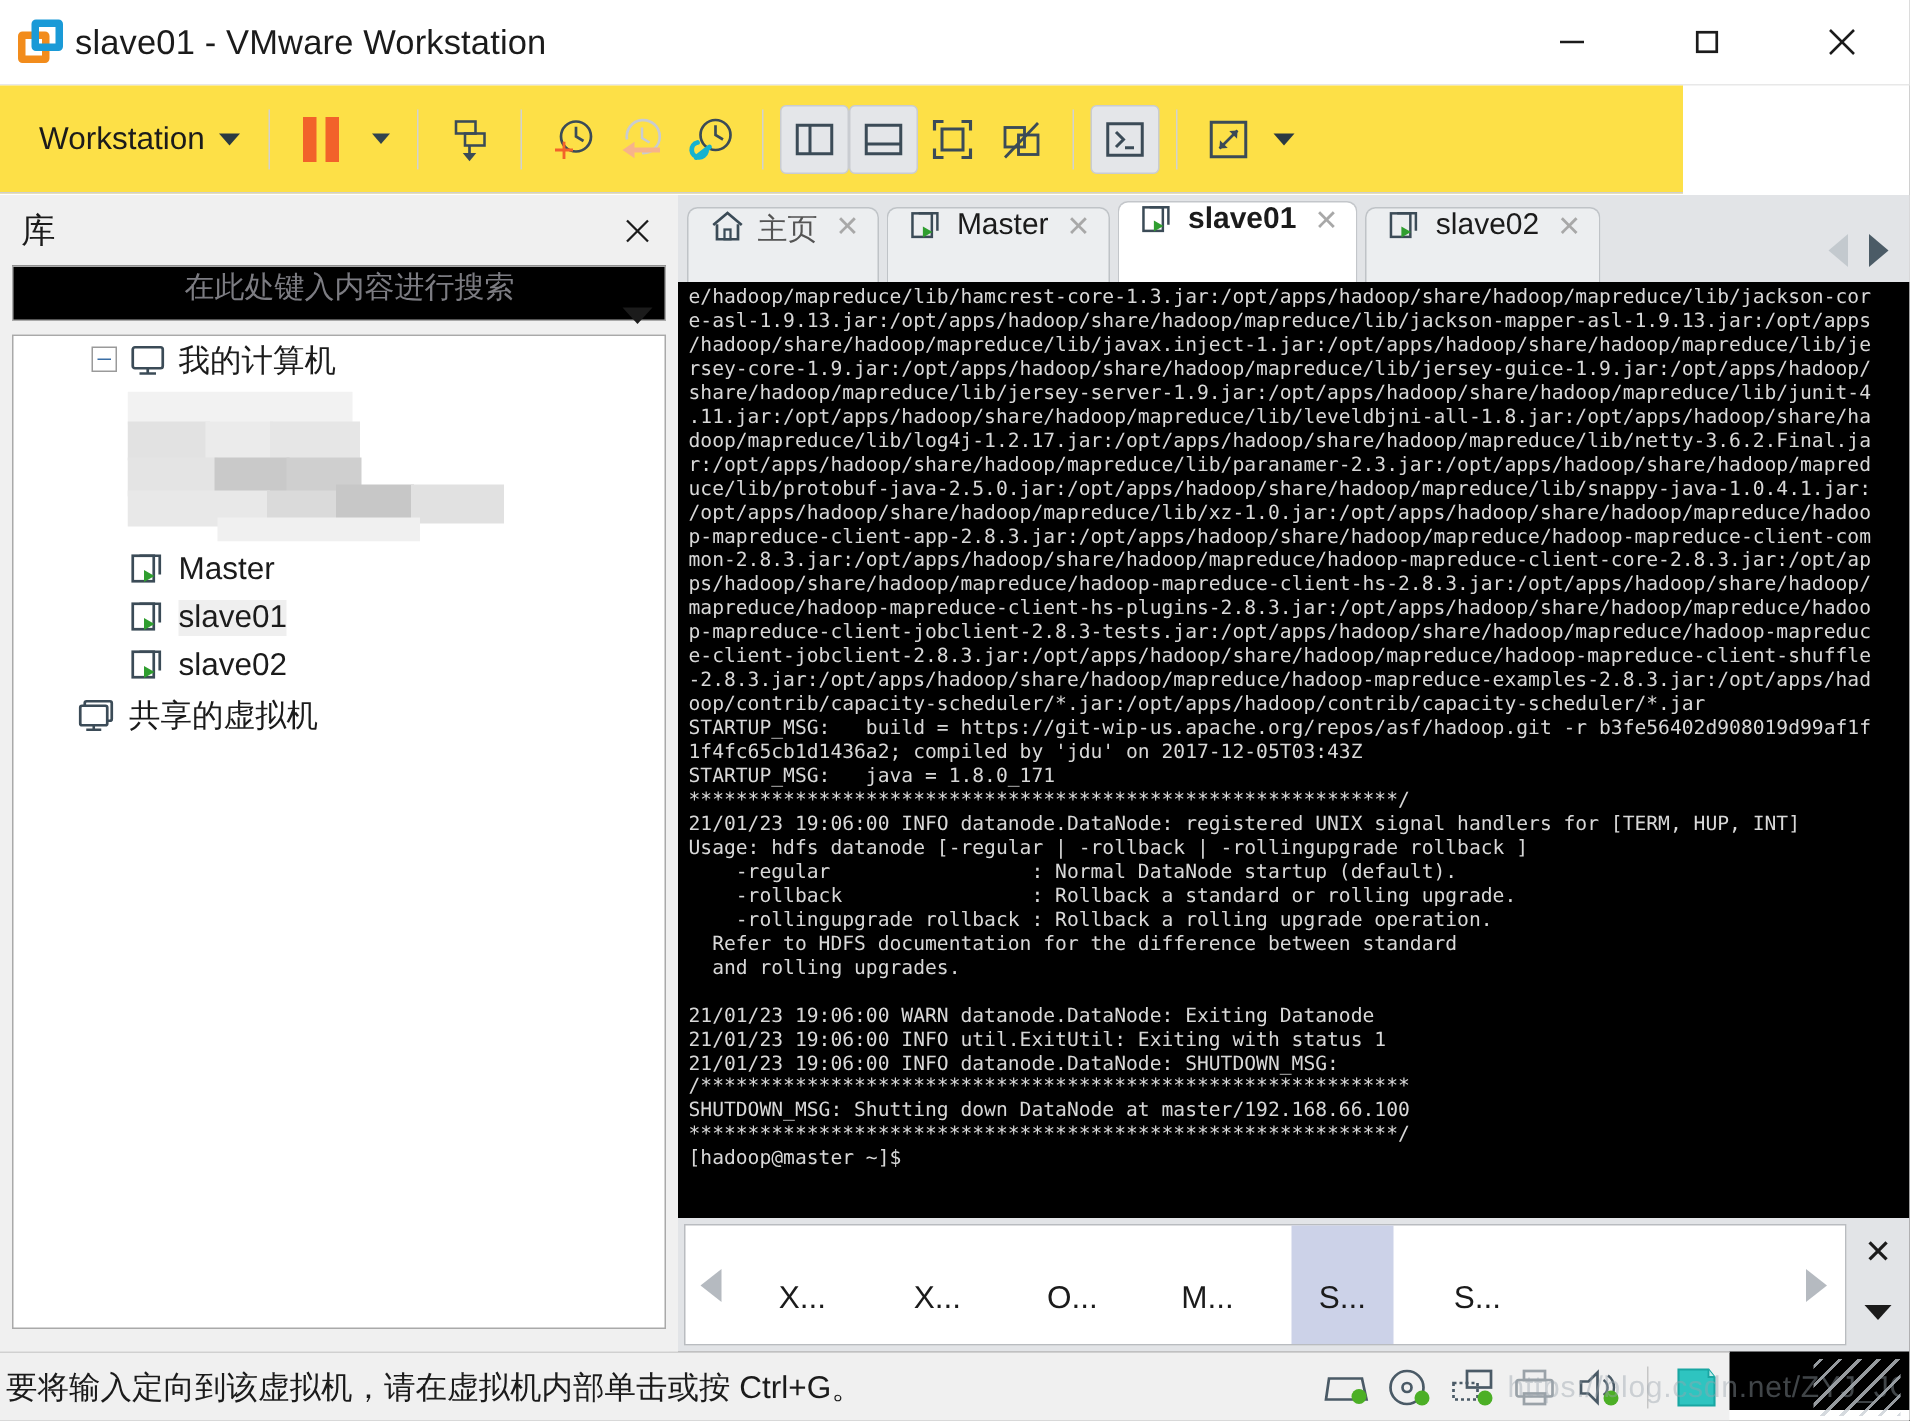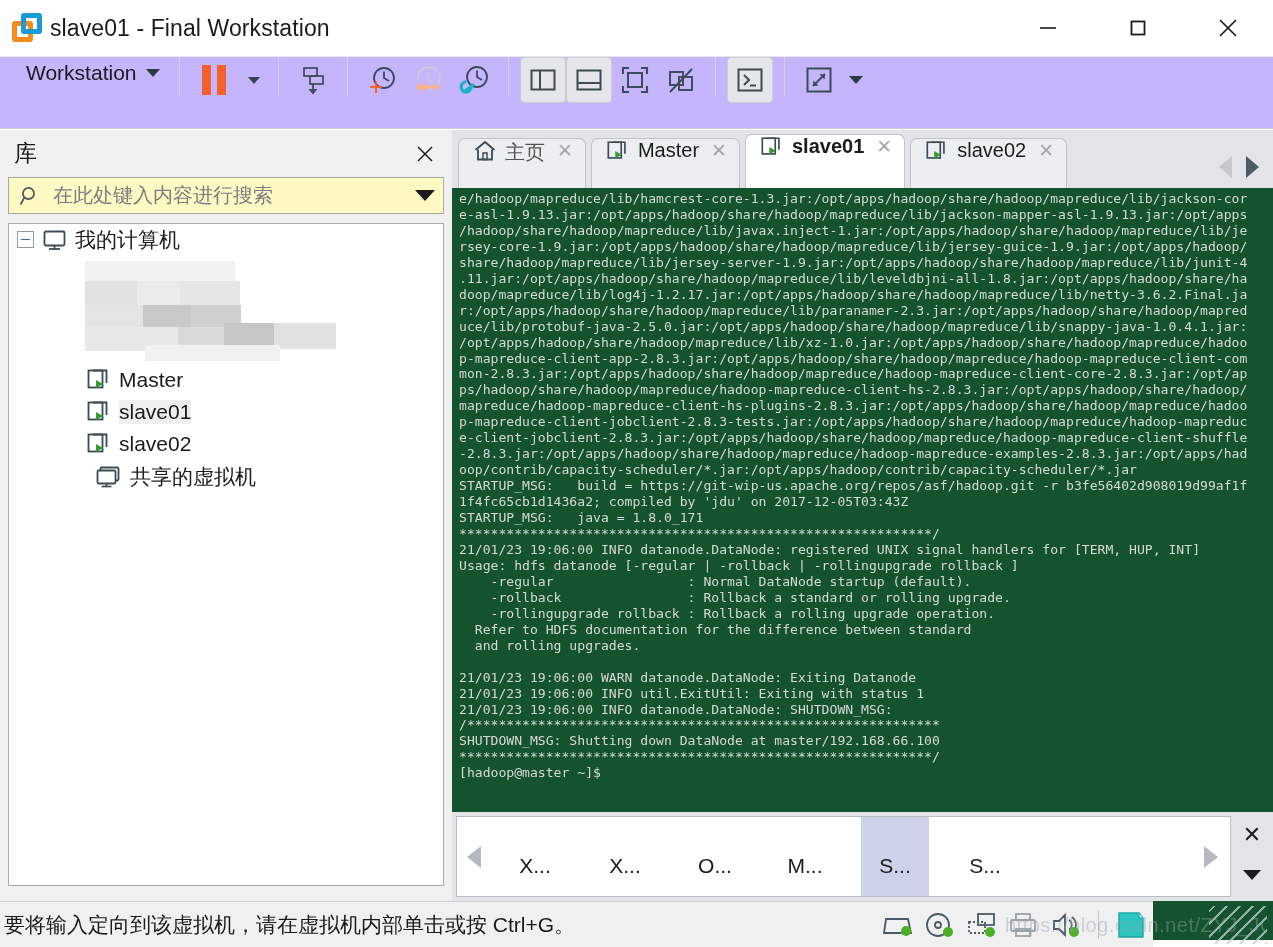--- a/index.html
+++ b/index.html
@@ -27,22 +27,22 @@
   }
   .wincontrols { margin-left:auto; display:flex; height:57px; }
   .wc {
     width:90px; height:57px; display:flex; align-items:center; justify-content:center;
     cursor:default;
   }
   .wc svg { display:block; }
 
   
   .toolbar {
-    position:absolute; left:0; top:57px; width:1273px; height:72px;
-    background:#c4b5fd; display:flex; align-items:flex-start;
+    position:absolute; left:0; top:57px; width:1122px; height:72px;
+    background:#fde047; display:flex; align-items:center;
     border-bottom:1px solid #cfcfcf;
   }
   .tb-menu {
     display:flex; align-items:center; gap:9px; margin-left:18px; padding:4px 8px;
     font-size:21px; color:#1b1b1b; white-space:nowrap;
   }
   .caret-dn { width:0;height:0;border-left:7px solid transparent;border-right:7px solid transparent;border-top:8px solid #2b3a42; }
   .tb-sep { width:1px; height:40px; background:#d2d2d2; margin:0 11px; }
   .tb-btn {
     width:46px; height:46px; display:flex; align-items:center; justify-content:center;
@@ -60,22 +60,22 @@
     position:absolute; left:0; top:130px; width:452px; height:771px;
     background:#f0f0f0;
   }
   .lib-header {
     height:47px; display:flex; align-items:center; padding:0 12px 0 14px;
   }
   .lib-title { font-size:23px; color:#1b1b1b; }
   .lib-close { margin-left:auto; width:30px;height:30px; display:flex;align-items:center;justify-content:center; }
   .search-wrap { padding:0 8px; }
   .searchbox {
-    height:37px; background:#fef9c3; border:1px solid #a9a9a9;
-    display:flex; align-items:center; padding:0 8px 0 10px;
+    height:37px; background:#000000; border:1px solid #a9a9a9;
+    display:flex; align-items:center; padding:0 8px 0 10px;flex-direction:column;
   }
   .search-ph { margin-left:12px; font-size:20px; color:#7c7c82; white-space:nowrap; }
   .search-caret { margin-left:auto; width:0;height:0;border-left:10px solid transparent;border-right:10px solid transparent;border-top:11px solid #1b1b1b; }
   .tree {
     margin:9px 8px 0 8px; background:#ffffff; border:1px solid #a9a9a9;
     height:663px; position:relative; overflow:hidden;
   }
   .tree-row { display:flex; align-items:center; height:31px; padding-left:8px; white-space:nowrap; }
   .tree-row .tlabel { font-size:21px; color:#1b1b1b; margin-left:7px; }
   .expander {
@@ -101,21 +101,21 @@
   .tab.active .tname { font-weight:bold; }
   .tab .tname.dim { color:#545454; }
   .tab .tclose { font-size:19px; color:#a8a8a8; margin-left:4px; }
   .tabnav { margin-left:auto; display:flex; align-items:center; gap:14px; padding:0 14px 10px 0; }
   .tri-l { width:0;height:0;border-top:11px solid transparent;border-bottom:11px solid transparent;border-right:13px solid #c3c9ce; }
   .tri-r { width:0;height:0;border-top:11px solid transparent;border-bottom:11px solid transparent;border-left:13px solid #4b5b66; }
 
   
   .terminal {
     position:absolute; left:0; top:58px; width:821px; height:752px;
-    background:#14532d; overflow:hidden;
+    background:#000000; overflow:hidden;
     padding:3px 0 0 7px;
   }
   .terminal pre {
     font-family:"DejaVu Sans Mono","Liberation Mono",monospace;
     font-size:13.1px; line-height:15.95px; color:#d8d8d8;
     white-space:pre; letter-spacing:0px;
   }
 
   
   .thumbbar {
@@ -163,21 +163,21 @@
 </head>
 <body>
 
 <div id="app">
 
   <div class="titlebar">
     <div class="vmlogo">
       <div class="sq orange"></div>
       <div class="sq blue"></div>
     </div>
-    <div class="title-text">slave01 - Final Workstation</div>
+    <div class="title-text">slave01 - VMware Workstation</div>
     <div class="wincontrols">
       <div class="wc">
         <svg width="26" height="26" viewBox="0 0 26 26">
             <line x1="5" y1="13" x2="21" y2="13" stroke="#1b1b1b" stroke-width="1.6"></line>
           </svg>
       </div>
       <div class="wc">
         <svg width="26" height="26" viewBox="0 0 26 26">
             <rect x="6.5" y="6.5" width="13" height="13" fill="none" stroke="#1b1b1b" stroke-width="1.8"></rect>
           </svg>
@@ -311,21 +311,21 @@
         <svg width="22" height="22" viewBox="0 0 22 22">
           <circle cx="9.5" cy="8.5" r="5.6" fill="none" stroke="#4a545c" stroke-width="1.7"></circle>
           <line x1="5.2" y1="12.8" x2="1.5" y2="19.5" stroke="#4a545c" stroke-width="1.7"></line>
         </svg>
         <span class="search-ph">在此处键入内容进行搜索</span>
         <span class="search-caret"></span>
       </div>
     </div>
 
     <div class="tree">
-      <div class="tree-row" style="padding-left:8px;">
+      <div class="tree-row" style="padding-left:8px;margin-left:44px;">
         <span class="expander">
             <i></i>
           </span>
         <svg width="26" height="22" viewBox="0 0 26 22" style="margin-left:8px;">
           <rect x="2.5" y="2.5" width="20" height="14" rx="1.5" fill="none" stroke="#3b4b57" stroke-width="1.8"></rect>
           <line x1="12.5" y1="16.5" x2="12.5" y2="20" stroke="#3b4b57" stroke-width="1.8"></line>
           <line x1="7" y1="20" x2="18" y2="20" stroke="#3b4b57" stroke-width="1.8"></line>
         </svg>
         <span class="tlabel">我的计算机</span>
       </div>
@@ -365,21 +365,21 @@
           <span class="tlabel">slave01</span>
         </div>
         <div class="tree-row vm-row">
           <svg width="26" height="24" viewBox="0 0 26 24">
             <rect x="2.5" y="2.5" width="14" height="17" fill="none" stroke="#3b4b57" stroke-width="1.8"></rect>
             <path d="M7,2.5 L20.5,2.5 L20.5,15" fill="none" stroke="#3b4b57" stroke-width="1.8"></path>
             <polygon points="10,12 10,20 17,16" fill="#2f9e2f"></polygon>
           </svg>
           <span class="tlabel">slave02</span>
         </div>
-        <div class="tree-row" style="padding-left:42px; height:34px;margin-left:44px;">
+        <div class="tree-row" style="padding-left:42px; height:34px;">
           <svg width="28" height="24" viewBox="0 0 28 24">
             <rect x="5.5" y="2.5" width="18" height="13" rx="1.2" fill="none" stroke="#3b4b57" stroke-width="1.8"></rect>
             <rect x="2.5" y="5.5" width="18" height="13" rx="1.2" fill="#fff" stroke="#3b4b57" stroke-width="1.8"></rect>
             <line x1="11.5" y1="18.5" x2="11.5" y2="21.5" stroke="#3b4b57" stroke-width="1.7"></line>
             <line x1="6.5" y1="21.5" x2="16.5" y2="21.5" stroke="#3b4b57" stroke-width="1.7"></line>
           </svg>
           <span class="tlabel">共享的虚拟机</span>
         </div>
       </div>
     </div>

